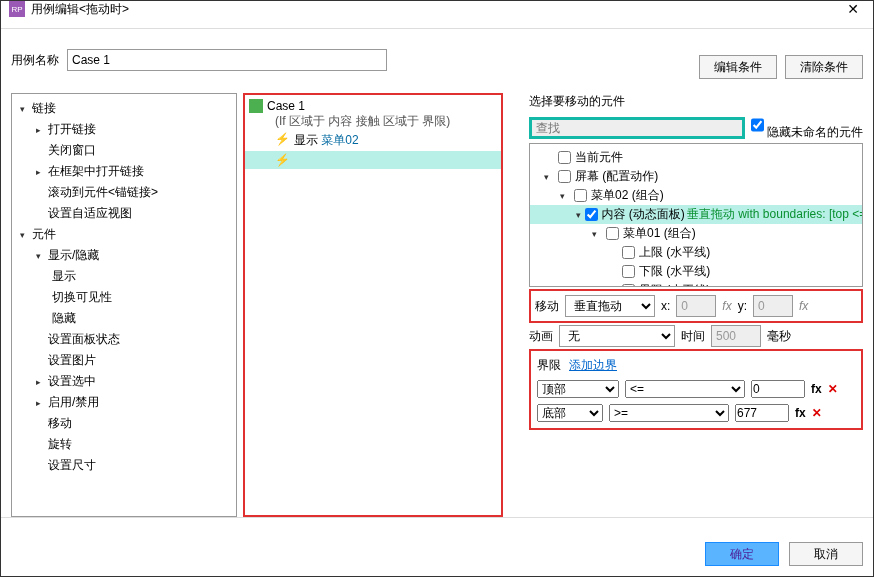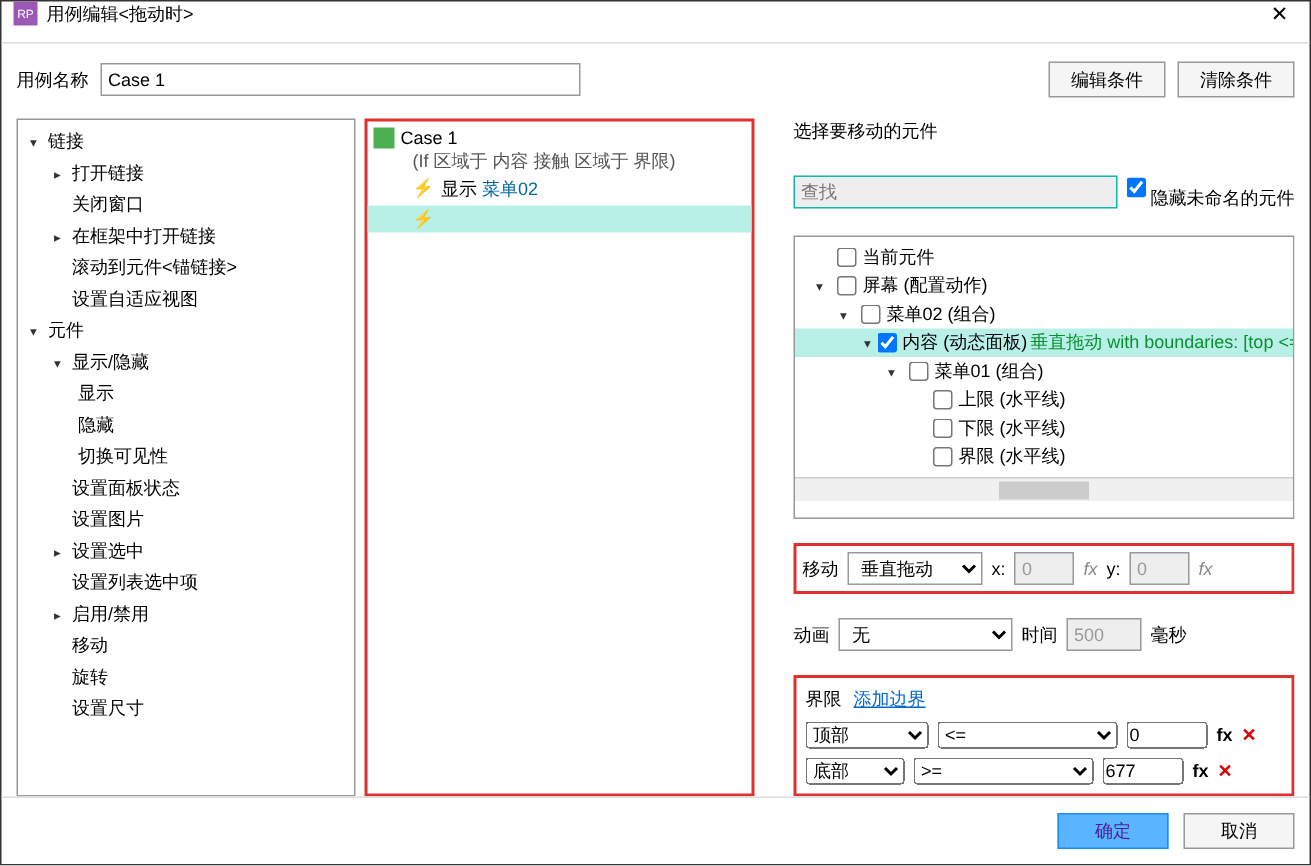--- a/index.html
+++ b/index.html
@@ -5,46 +5,46 @@
 * { box-sizing: border-box; margin: 0; padding: 0; font-family: "Microsoft YaHei", sans-serif; font-size: 12px; }
 body { background: #fff; }
 .window { width: 874px; height: 577px; border: 1px solid #333; display: flex; flex-direction: column; position: relative; }
 .titlebar { height: 28px; display: flex; align-items: flex-start; padding: 0 8px; border-bottom: 1px solid #ddd; }
 .titlebar .icon { width: 16px; height: 16px; background: #9b59b6; color: #fff; font-size: 8px; display: flex; align-items: center; justify-content: center; margin-right: 6px; }
 .titlebar .title { flex: 1; }
 .titlebar .close { width: 24px; text-align: center; cursor: pointer; font-size: 14px; }
 .toprow { display: flex; align-items: center; padding: 12px 10px 8px; gap: 8px; }
 .toprow input { width: 320px; height: 22px; border: 1px solid #999; padding: 0 4px; }
 .toprow .spacer { flex: 1; }
-.btn { height: 24px; padding: 0 14px; border: 1px solid #999; background: #f5f5f5; cursor: pointer; }
+.btn { height: 24px; padding: 0 14px; border: 1px solid #999; background: #f5f5f5; cursor: pointer; margin-top: 14px; }
 .btn.primary { background: #5bb4ff; border-color: #1a8cff; color: #4c1d95; }
 .hdrrow { display: flex; padding: 4px 10px 6px; border-bottom: 1px solid #ddd; }
 .hdrrow > div:nth-child(1) { width: 232px; }
 .hdrrow > div:nth-child(2) { width: 266px; }
 .hdrrow > div:nth-child(3) { flex: 1; }
 .columns { flex: 1; display: flex; padding: 6px 10px 0; gap: 6px; overflow: hidden; }
 .col1 { width: 226px; border: 1px solid #999; overflow-y: scroll; padding: 4px 0; }
 .tree-item { padding: 2px 4px 2px 8px; white-space: nowrap; cursor: pointer; display: flex; align-items: center; }
 .tree-item .arrow { width: 12px; display: inline-block; font-size: 9px; color: #333; }
 .tree-item.lv1 { padding-left: 8px; }
 .tree-item.lv2 { padding-left: 24px; }
 .tree-item.lv3 { padding-left: 40px; }
 .col2 { width: 260px; border: 2px solid #e03030; padding: 4px 0; }
 .case-head { display: flex; align-items: center; padding: 0 4px; gap: 4px; }
 .case-head .cicon { width: 14px; height: 14px; background: #4caf50; }
 .case-cond { padding-left: 30px; color: #555; }
 .action-row { display: flex; align-items: flex-start; padding: 2px 4px 2px 30px; gap: 4px; }
 .action-row .bolt { color: #888; }
 .action-row .green { color: #0369a1; }
 .action-row.sel { background: #b8f0e8; }
-.col3 { flex: 1; display: flex; flex-direction: column; gap: 16px; overflow: hidden; padding-left: 20px; }
+.col3 { flex: 1; display: flex; flex-direction: column; gap: 2px; overflow: hidden; padding-left: 20px; }
 .section-label { margin-bottom: 2px; }
 .searchrow { display: flex; align-items: center; gap: 6px; }
-.searchrow input { flex: 1; height: 22px; border: 1px solid #14b8a6; background: #eee; padding: 0 4px; }
-.elemtree { border: 1px solid #999; height: 200px; padding: 4px 0; overflow: hidden; }
+.searchrow input { flex: 1; height: 22px; border: 3px solid #14b8a6; background: #eee; padding: 0 4px; }
+.elemtree { border: 1px solid #999; height: 144px; padding: 4px 0; overflow: hidden; }
 .erow { display: flex; align-items: center; padding: 1px 4px; gap: 2px; white-space: nowrap; }
 .erow .arrow { width: 10px; font-size: 9px; color: #333; }
 .erow input[type=checkbox] { margin: 0 2px; }
 .erow.sel { background: #b8f0e8; }
 .erow.sel .green { color: #0a9030; }
 .erow.l0 { padding-left: 14px; }
 .erow.l1 { padding-left: 14px; }
 .erow.l2 { padding-left: 30px; }
 .erow.l3 { padding-left: 46px; }
 .erow.l4 { padding-left: 62px; }
@@ -115,40 +115,36 @@
           <span>元件</span>
         </div>
       <div class="tree-item lv2">
           <span class="arrow">▾</span>
           <span>显示/隐藏</span>
         </div>
       <div class="tree-item lv3">
           <span>显示</span>
         </div>
       <div class="tree-item lv3">
+          <span>切换可见性</span>
+        </div>
+      <div class="tree-item lv3">
           <span>隐藏</span>
         </div>
-      <div class="tree-item lv3">
-          <span>切换可见性</span>
-        </div>
       <div class="tree-item lv2">
           <span class="arrow"></span>
           <span>设置面板状态</span>
         </div>
       <div class="tree-item lv2">
           <span class="arrow"></span>
           <span>设置图片</span>
         </div>
       <div class="tree-item lv2">
           <span class="arrow">▸</span>
           <span>设置选中</span>
-        </div>
-      <div class="tree-item lv2">
-          <span class="arrow"></span>
-          <span>设置列表选中项</span>
         </div>
       <div class="tree-item lv2">
           <span class="arrow">▸</span>
           <span>启用/禁用</span>
         </div>
       <div class="tree-item lv2">
           <span class="arrow"></span>
           <span>移动</span>
         </div>
       <div class="tree-item lv2">

